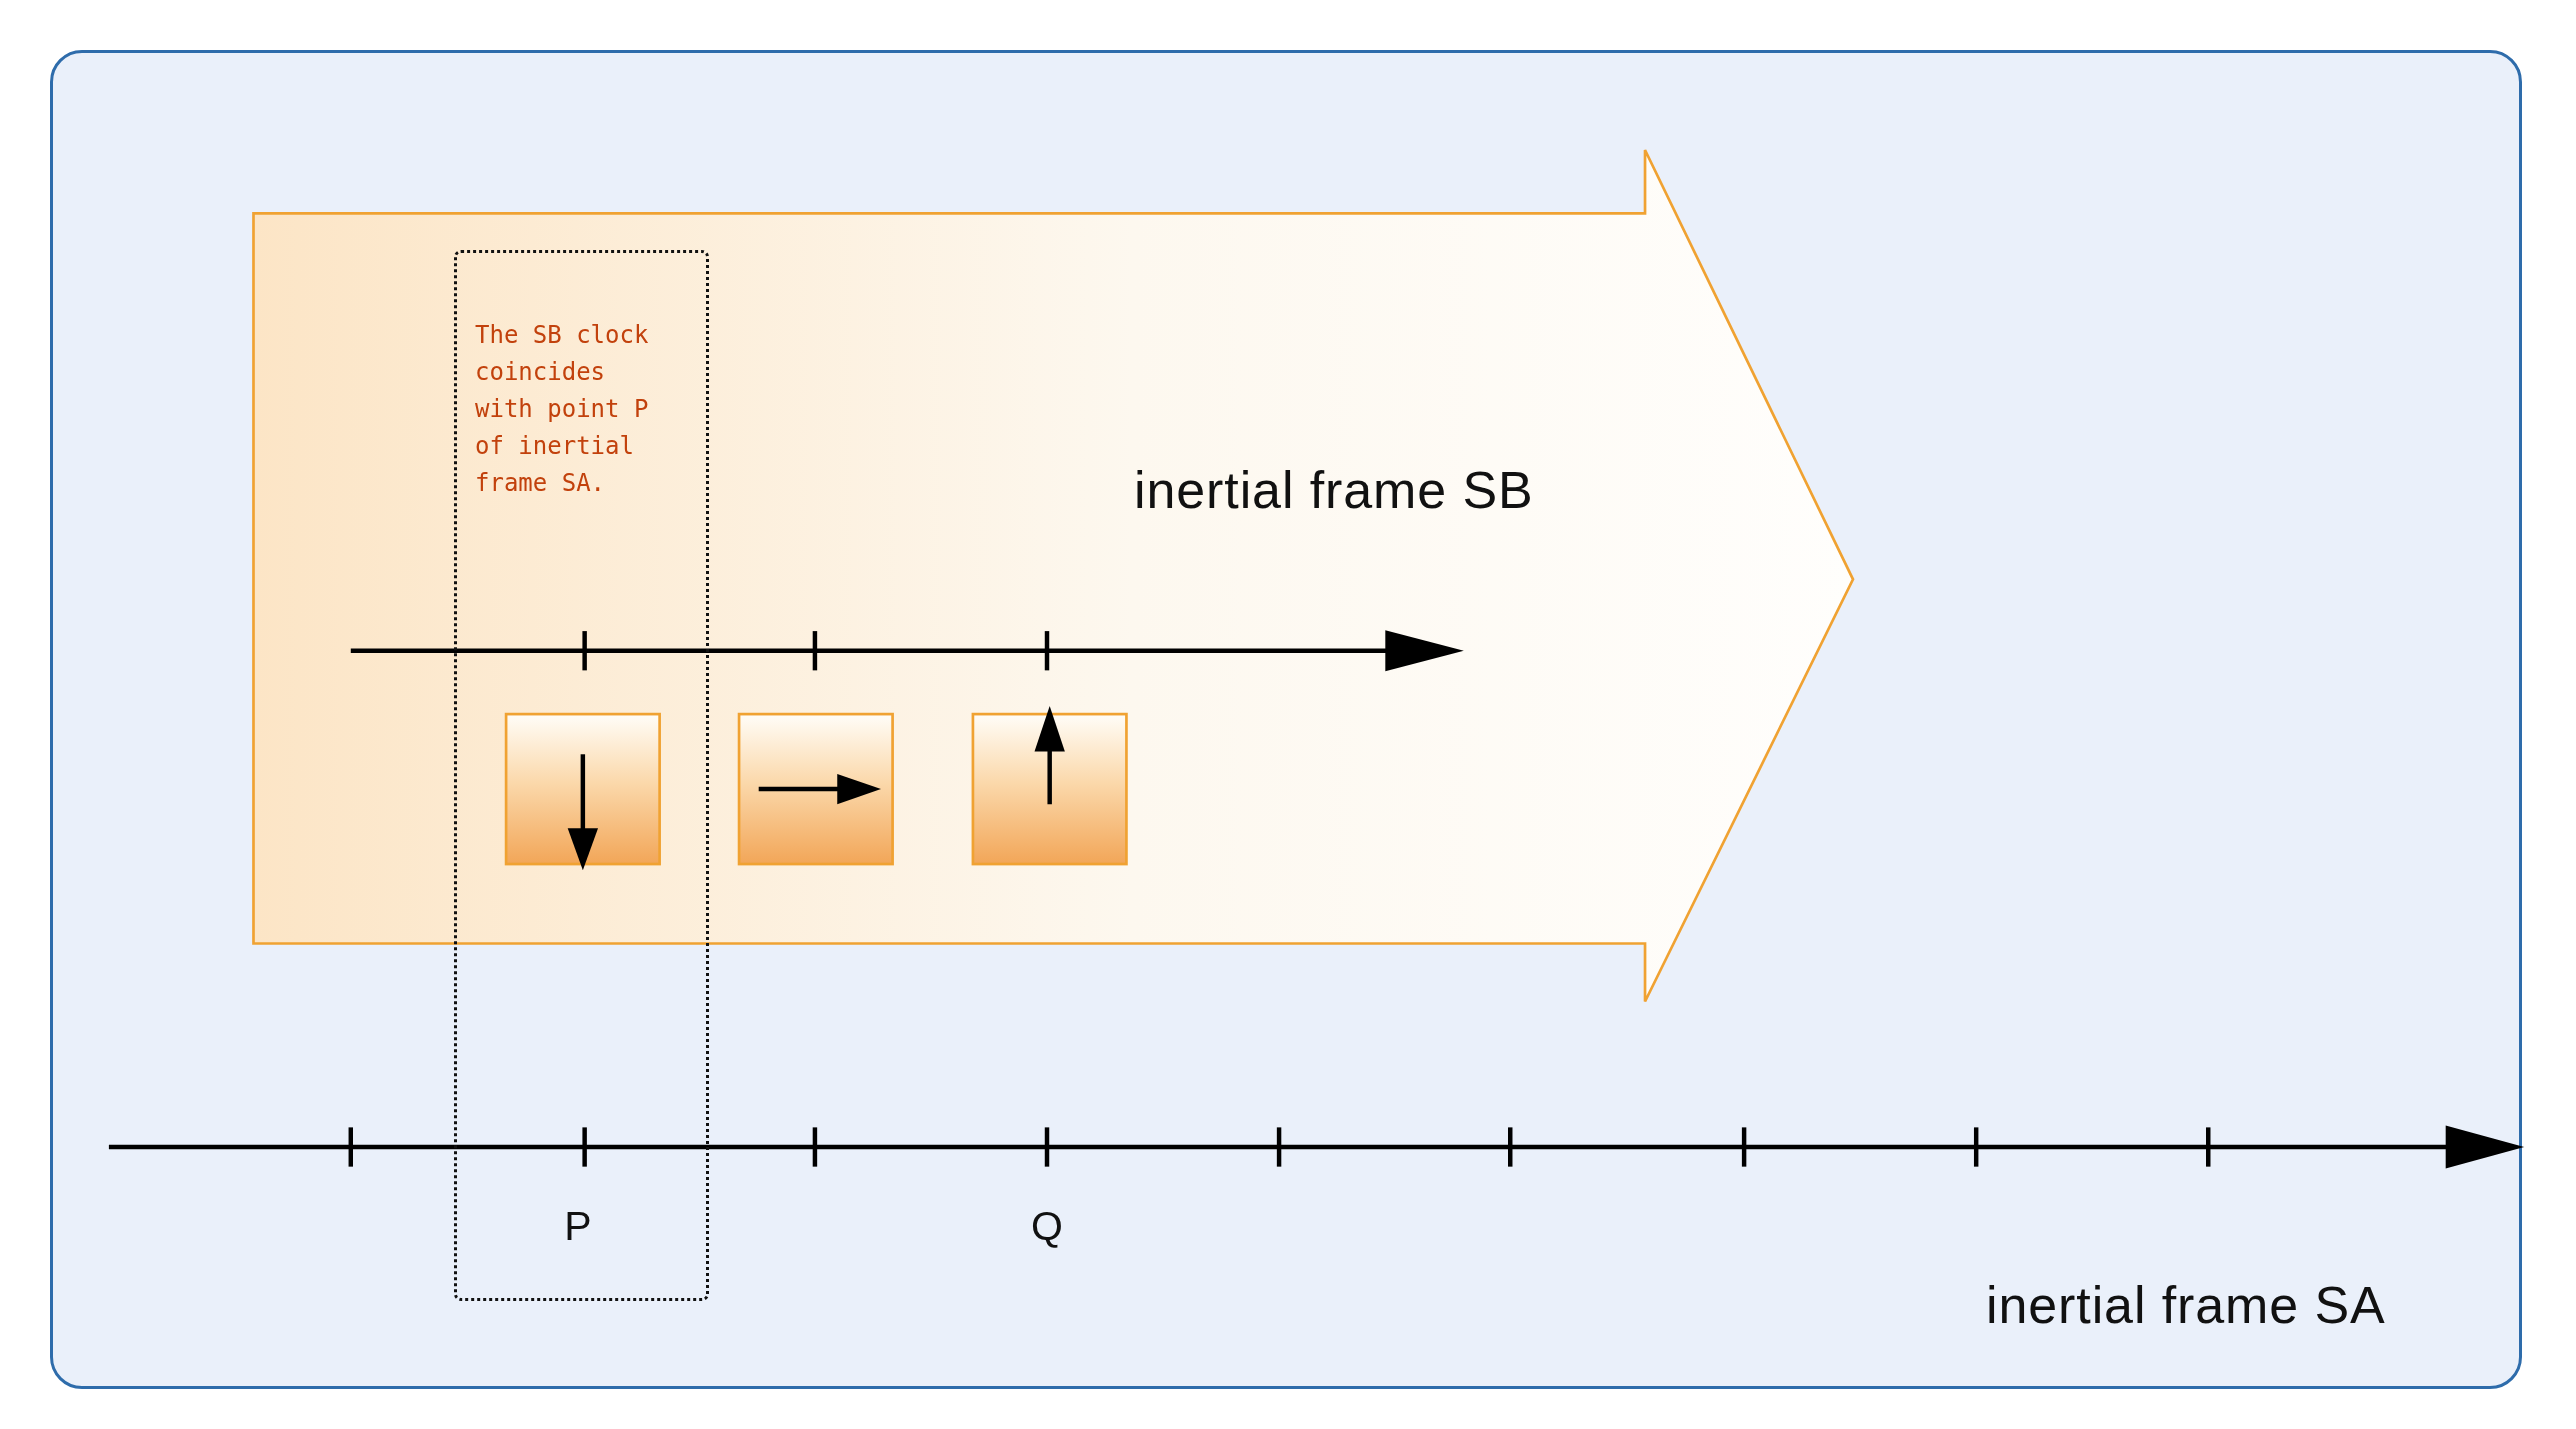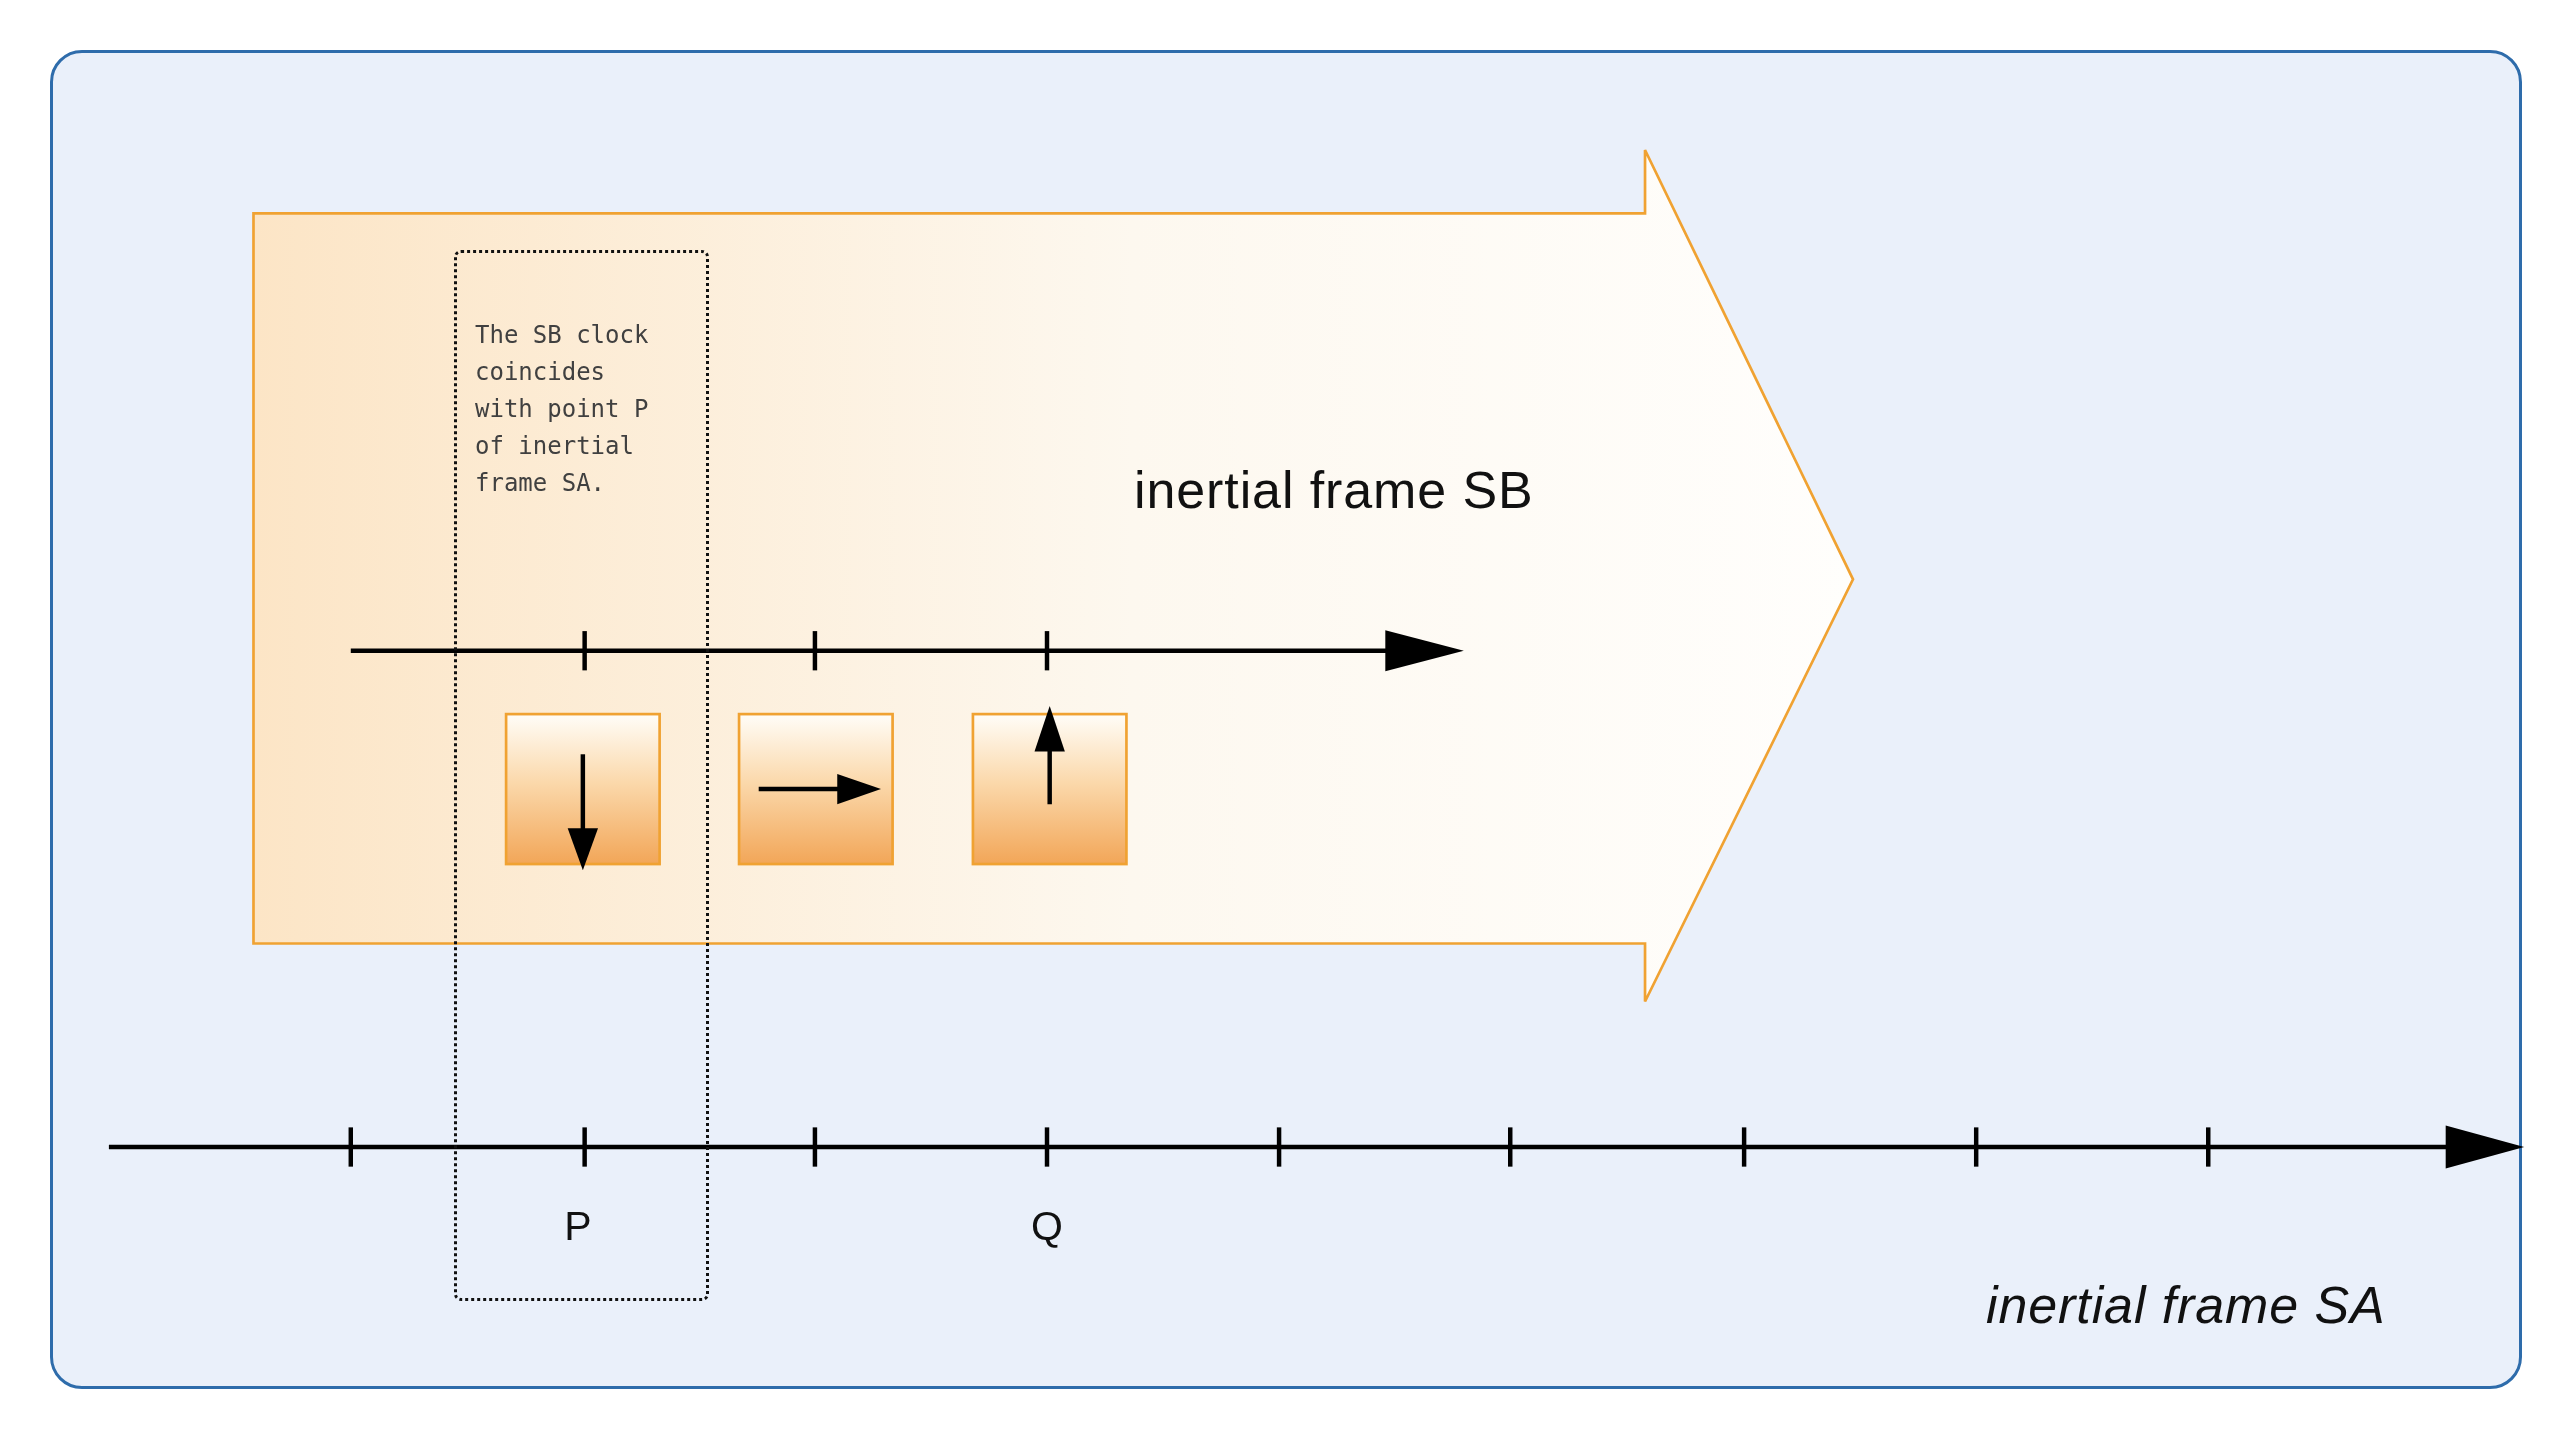--- a/index.html
+++ b/index.html
@@ -46,36 +46,35 @@
   }
   .note-text {
     position: absolute;
     left: 18px;
     top: 64px;
     width: 223px;
     font-family: "DejaVu Sans Mono", monospace;
     font-size: 24px;
     line-height: 37px;
     white-space: pre-line;
-    color: #404040;
+    color: #c2410c;
   }
   .frame-label {
     position: absolute;
     font-size: 52px;
     letter-spacing: 0.9px;
     color: #111111;
   }
   .sb-label {
     left: 1134px;
     top: 460px;
   }
   .sa-label {
     left: 1986px;
     top: 1275px;
-    font-style: italic;
   }
   .point-label {
     position: absolute;
     font-size: 41px;
     color: #111111;
     transform: translateX(-50%);
   }
   .point-p { left: 578px; top: 1203px; }
   .point-q { left: 1047px; top: 1203px; }
 </style>

